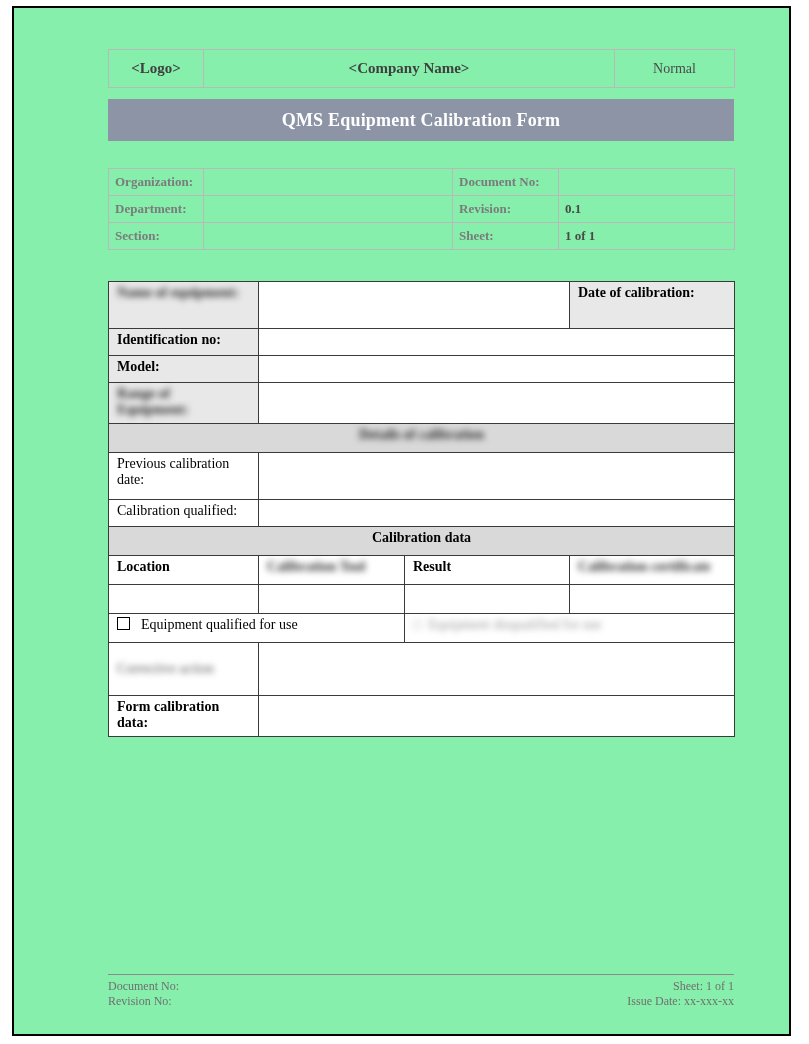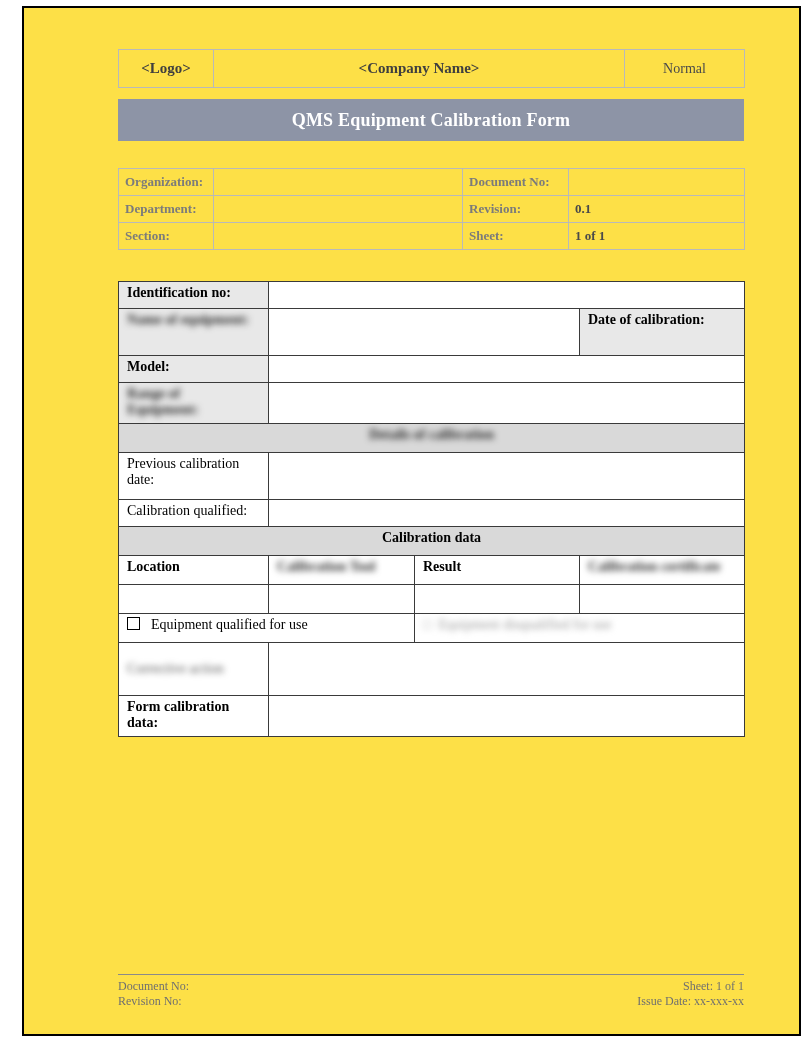--- a/index.html
+++ b/index.html
@@ -8,26 +8,26 @@
     background: #ffffff;
   }
   body {
     width: 809px;
     height: 1044px;
     font-family: "Liberation Serif", serif;
     -webkit-font-smoothing: antialiased;
   }
   .page-frame {
     position: absolute;
-    left: 22px;
+    left: 12px;
     top: 6px;
     width: 779px;
     height: 1030px;
     border: 2px solid #000000;
-    background: #fde047;
+    background: #86efac;
     box-sizing: border-box;
   }
   .sheet {
     position: absolute;
     left: 94px;
     top: 41px;
     width: 626px;
   }
 
   
@@ -242,33 +242,33 @@
     <table class="form-table">
       <colgroup>
         <col style="width:150px">
         <col style="width:146px">
         <col style="width:165px">
         <col style="width:165px">
       </colgroup>
 
       <tbody>
           <tr>
+        <td class="lbl h-40">
+          <span class="blur">Name of equipment:</span>
+        </td>
+        <td class="open" colspan="2"></td>
+        <td class="lbl" style="padding-right:4px;width:88px">Date of calibration:</td>
+        <td class="open"></td>
+      </tr>
+
+      <tr>
         <td class="lbl h-20">Identification no:</td>
         <td class="open" colspan="3">
           <span class="blur-faint"></span>
         </td>
-      </tr>
-
-      <tr>
-        <td class="lbl h-40">
-          <span class="blur">Name of equipment:</span>
-        </td>
-        <td class="open" colspan="2"></td>
-        <td class="lbl" style="padding-right:4px;width:88px">Date of calibration:</td>
-        <td class="open"></td>
       </tr>
 
       <tr>
         <td class="lbl h-20">Model:</td>
         <td class="open" colspan="3"></td>
       </tr>
 
       <tr>
         <td class="lbl h-34">
           <span class="blur">Range of</span><br>

